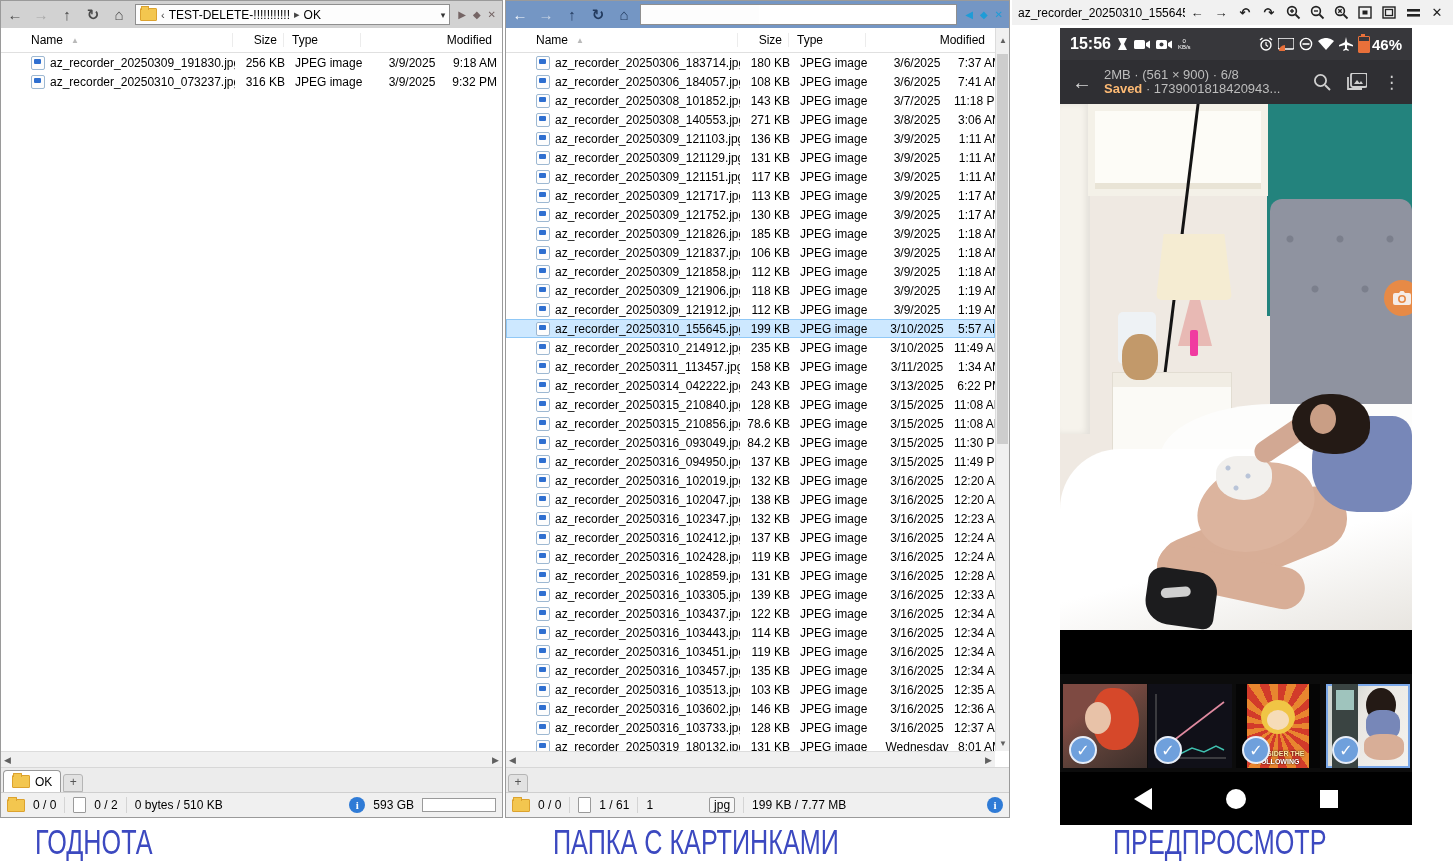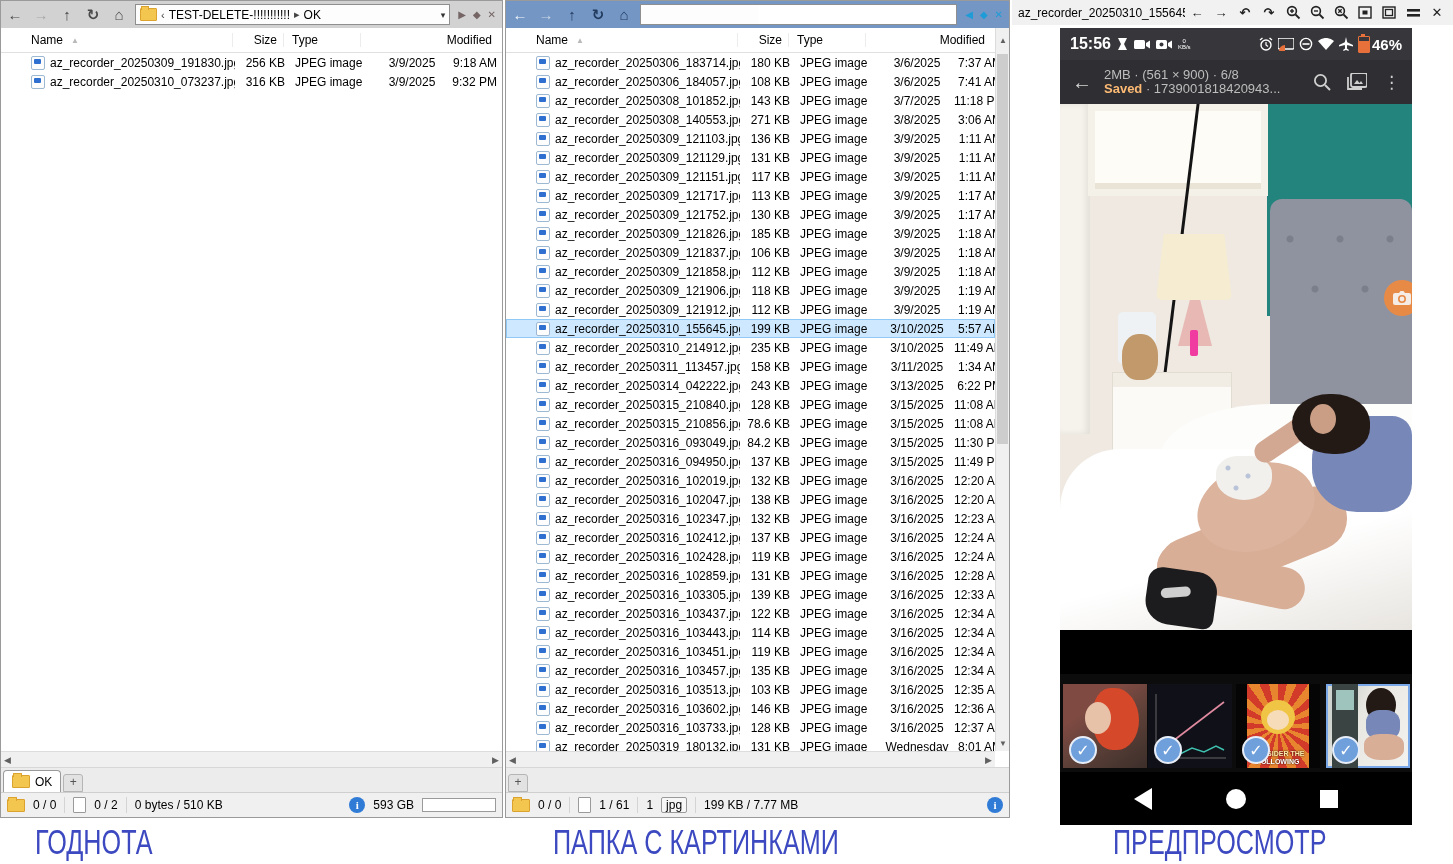--- a/index.html
+++ b/index.html
@@ -73,21 +73,21 @@
              display:flex;align-items:center;padding:0 6px;box-sizing:border-box;gap:8px;}
   .st-sep{width:1px;height:16px;background:#d4d4d4;}
   .mini-folder{width:16px;height:11px;background:#f3c64f;border:1px solid #dca22e;border-radius:1px;position:relative;}
   .mini-folder:before{content:"";position:absolute;left:0;top:-3px;width:7px;height:3px;background:#f3c64f;border:1px solid #dca22e;border-bottom:none;border-radius:1px 1px 0 0;}
   .mini-file{width:11px;height:14px;background:#fff;border:1px solid #9a9a9a;border-radius:1px;}
   .mini-zip{width:16px;height:12px;background:#efe9d9;border:1px solid #a79f84;border-radius:1px;position:relative;}
   .mini-zip:after{content:"";position:absolute;left:2px;top:2px;right:2px;height:2px;background:repeating-linear-gradient(90deg,#8a8268 0 2px,#efe9d9 2px 4px);}
   .info-ico{width:16px;height:16px;border-radius:50%;background:#2f7bd6;color:#fff;font-weight:bold;font-size:11px;
             text-align:center;line-height:16px;font-family:"Liberation Serif","DejaVu Serif",serif;}
   .disk-bar{width:72px;height:12px;border:1px solid #9a9a9a;background:#fff;}
-  .ext-box{border:1px solid #9a9a9a;background:#f7f7f7;padding:0 4px;border-radius:2px;}
+  .ext-box{border:1px solid #9a9a9a;background:#f7f7f7;padding:0 4px;border-radius:2px;margin-left:48px;}
   .right-grow{margin-left:auto;display:flex;align-items:center;gap:8px;}
 
   .crumb-folder{width:15px;height:11px;background:#f3c64f;border:1px solid #dca22e;border-radius:1px;position:relative;flex:0 0 auto;}
   .crumb-folder:before{content:"";position:absolute;left:0;top:-3px;width:6px;height:3px;background:#f3c64f;border:1px solid #dca22e;border-bottom:none;}
 
   
   #viewer-panel{position:absolute;left:1012px;top:0;width:441px;height:828px;background:#fff;}
   .viewer-titlebar{position:absolute;left:0;top:0;right:0;height:25px;background:#f1f1f1;display:flex;align-items:center;
                    padding:0 6px;box-sizing:border-box;gap:2px;}
   .vt-title{white-space:nowrap;overflow:hidden;max-width:180px;}

